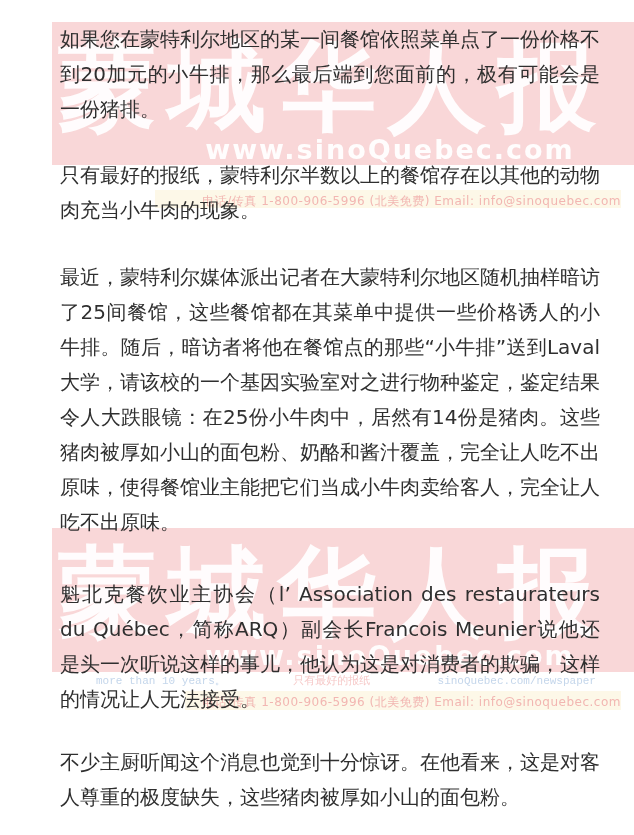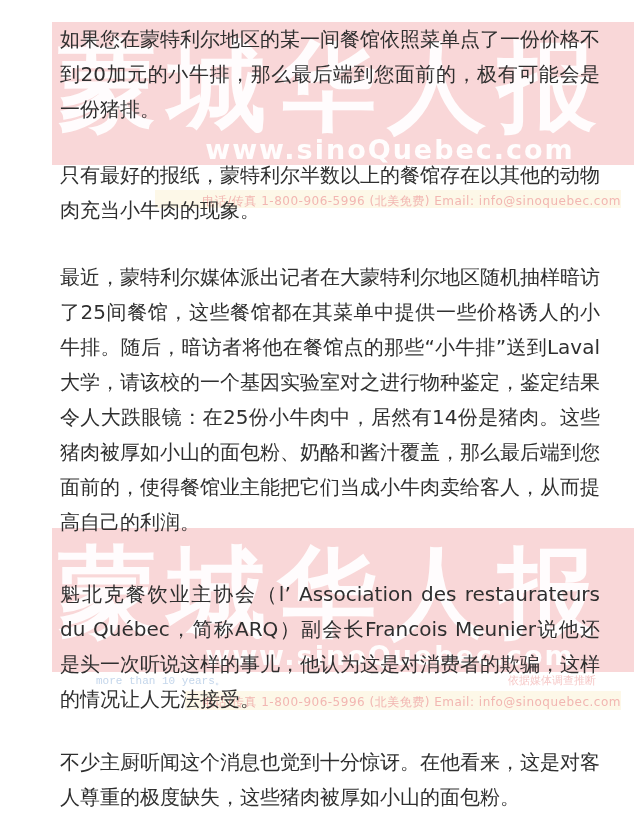--- a/index.html
+++ b/index.html
@@ -67,28 +67,29 @@
     <div class="wm-logo">蒙城华人报</div>
     <div class="wm-site">www.sinoQuebec.com</div>
   </div>
 
   <div class="faint-band faint-band--top">
     <span class="contact-text">电话/传真 1-800-906-5996 (北美免费)  Email: info@sinoquebec.com</span>
   </div>
 
   <div class="faint-tagline">
     <span class="frag-en">more than 10 years。</span>
-    <span class="frag-cn">依据媒体调查推断</span>
+    <span class="frag-cn">只有最好的报纸</span>
+    <span class="frag-en">sinoQuebec.com/newspaper</span>
   </div>
 
   <div class="faint-band faint-band--bottom">
     <span class="contact-text">电话/传真 1-800-906-5996 (北美免费)  Email: info@sinoquebec.com</span>
   </div>
 
   <div class="article">
     <p class="p1">如果您在蒙特利尔地区的某一间餐馆依照菜单点了一份价格不到20加元的小牛排，那么最后端到您面前的，极有可能会是一份猪排。</p>
     <p class="p2">只有最好的报纸，蒙特利尔半数以上的餐馆存在以其他的动物肉充当小牛肉的现象。</p>
-    <p class="p3">最近，蒙特利尔媒体派出记者在大蒙特利尔地区随机抽样暗访了25间餐馆，这些餐馆都在其菜单中提供一些价格诱人的小牛排。随后，暗访者将他在餐馆点的那些“小牛排”送到Laval大学，请该校的一个基因实验室对之进行物种鉴定，鉴定结果令人大跌眼镜：在25份小牛肉中，居然有14份是猪肉。这些猪肉被厚如小山的面包粉、奶酪和酱汁覆盖，那么最后端到您面前的，使得餐馆业主能把它们当成小牛肉卖给客人，从而提高自己的利润。</p>
+    <p class="p3">最近，蒙特利尔媒体派出记者在大蒙特利尔地区随机抽样暗访了25间餐馆，这些餐馆都在其菜单中提供一些价格诱人的小牛排。随后，暗访者将他在餐馆点的那些“小牛排”送到Laval大学，请该校的一个基因实验室对之进行物种鉴定，鉴定结果令人大跌眼镜：在25份小牛肉中，居然有14份是猪肉。这些猪肉被厚如小山的面包粉、奶酪和酱汁覆盖，完全让人吃不出原味，使得餐馆业主能把它们当成小牛肉卖给客人，完全让人吃不出原味。</p>
     <p class="p4">魁北克餐饮业主协会（l’ Association des restaurateurs du Québec，简称ARQ）副会长Francois Meunier说他还是头一次听说这样的事儿，他认为这是对消费者的欺骗，这样的情况让人无法接受。</p>
     <p class="p5">不少主厨听闻这个消息也觉到十分惊讶。在他看来，这是对客人尊重的极度缺失，这些猪肉被厚如小山的面包粉。</p>
   </div>
 
 </div>
 
 </body></html>

